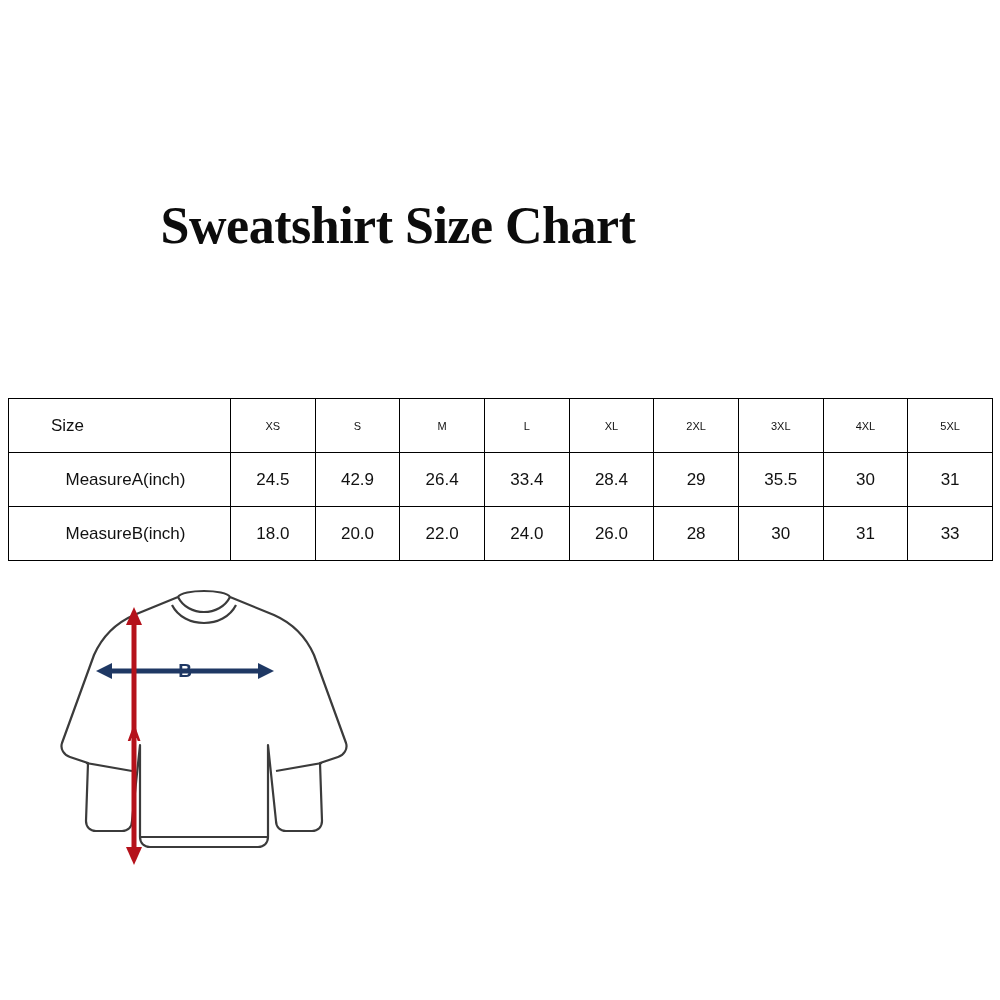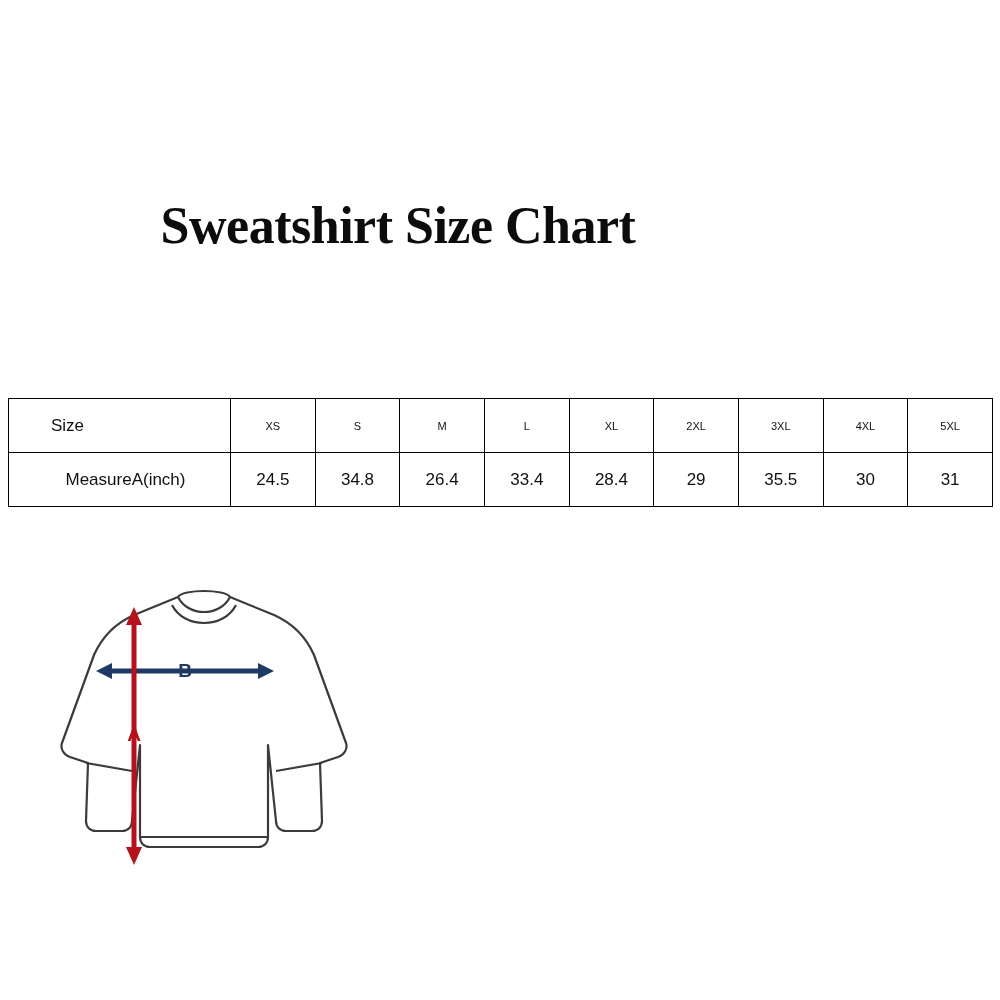--- a/index.html
+++ b/index.html
@@ -98,28 +98,40 @@
           <td class="hdr-big">2XL</td>
           <td class="hdr-big">3XL</td>
           <td class="hdr-big">4XL</td>
           <td class="hdr-big">5XL</td>
         </tr>
       </thead>
       <tbody>
         <tr>
           <td class="col-label">MeasureA(inch)</td>
           <td>24.5</td>
-          <td>34.8</td>
+          <td>42.9</td>
           <td>26.4</td>
           <td>33.4</td>
           <td>28.4</td>
           <td>29</td>
           <td>35.5</td>
           <td>30</td>
           <td>31</td>
+        </tr>
+        <tr>
+          <td class="col-label">MeasureB(inch)</td>
+          <td>18.0</td>
+          <td>20.0</td>
+          <td>22.0</td>
+          <td>24.0</td>
+          <td>26.0</td>
+          <td>28</td>
+          <td>30</td>
+          <td>31</td>
+          <td>33</td>
         </tr>
       </tbody>
     </table>
   </div>
 
   <div class="illus">
     <svg width="350" height="330" viewBox="0 0 350 330" xmlns="http://www.w3.org/2000/svg">
 
       <g fill="#ffffff" stroke="#3b3b3b" stroke-width="2.2" stroke-linejoin="round">
         <path d="M148 22

